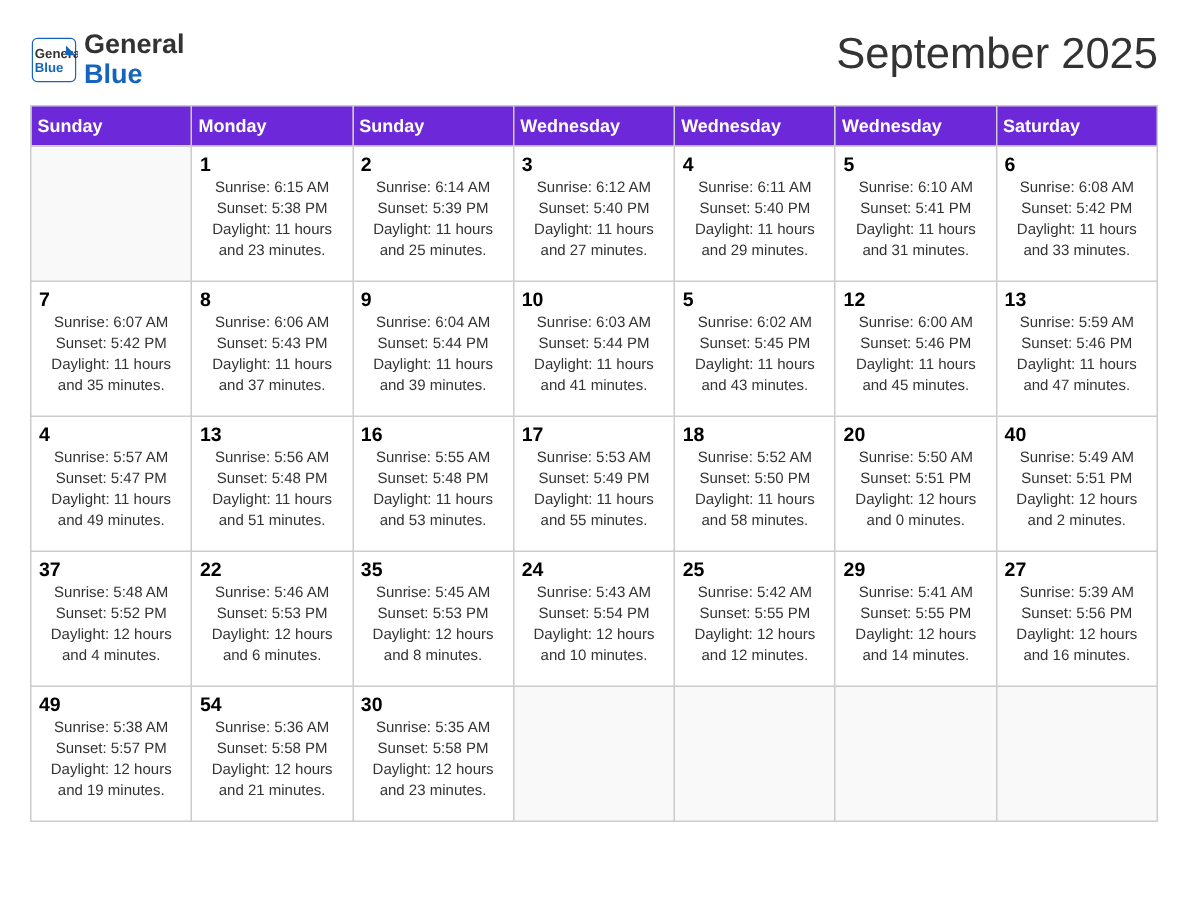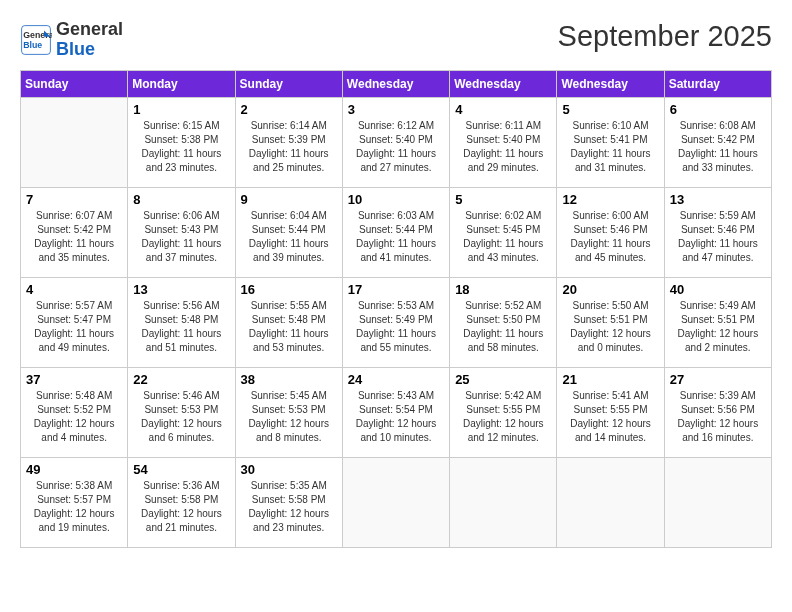--- a/index.html
+++ b/index.html
@@ -205,33 +205,33 @@
       <tr>
         <td>
           <span class="day-number">37</span>
           <div class="day-info">Sunrise: 5:48 AM<br>Sunset: 5:52 PM<br>Daylight: 12 hours<br>and 4 minutes.</div>
         </td>
         <td>
           <span class="day-number">22</span>
           <div class="day-info">Sunrise: 5:46 AM<br>Sunset: 5:53 PM<br>Daylight: 12 hours<br>and 6 minutes.</div>
         </td>
         <td>
-          <span class="day-number">38</span>
+          <span class="day-number">35</span>
           <div class="day-info">Sunrise: 5:45 AM<br>Sunset: 5:53 PM<br>Daylight: 12 hours<br>and 8 minutes.</div>
         </td>
         <td>
           <span class="day-number">24</span>
           <div class="day-info">Sunrise: 5:43 AM<br>Sunset: 5:54 PM<br>Daylight: 12 hours<br>and 10 minutes.</div>
         </td>
         <td>
           <span class="day-number">25</span>
           <div class="day-info">Sunrise: 5:42 AM<br>Sunset: 5:55 PM<br>Daylight: 12 hours<br>and 12 minutes.</div>
         </td>
         <td>
-          <span class="day-number">21</span>
+          <span class="day-number">29</span>
           <div class="day-info">Sunrise: 5:41 AM<br>Sunset: 5:55 PM<br>Daylight: 12 hours<br>and 14 minutes.</div>
         </td>
         <td>
           <span class="day-number">27</span>
           <div class="day-info">Sunrise: 5:39 AM<br>Sunset: 5:56 PM<br>Daylight: 12 hours<br>and 16 minutes.</div>
         </td>
       </tr>
       <tr>
         <td>
           <span class="day-number">49</span>

